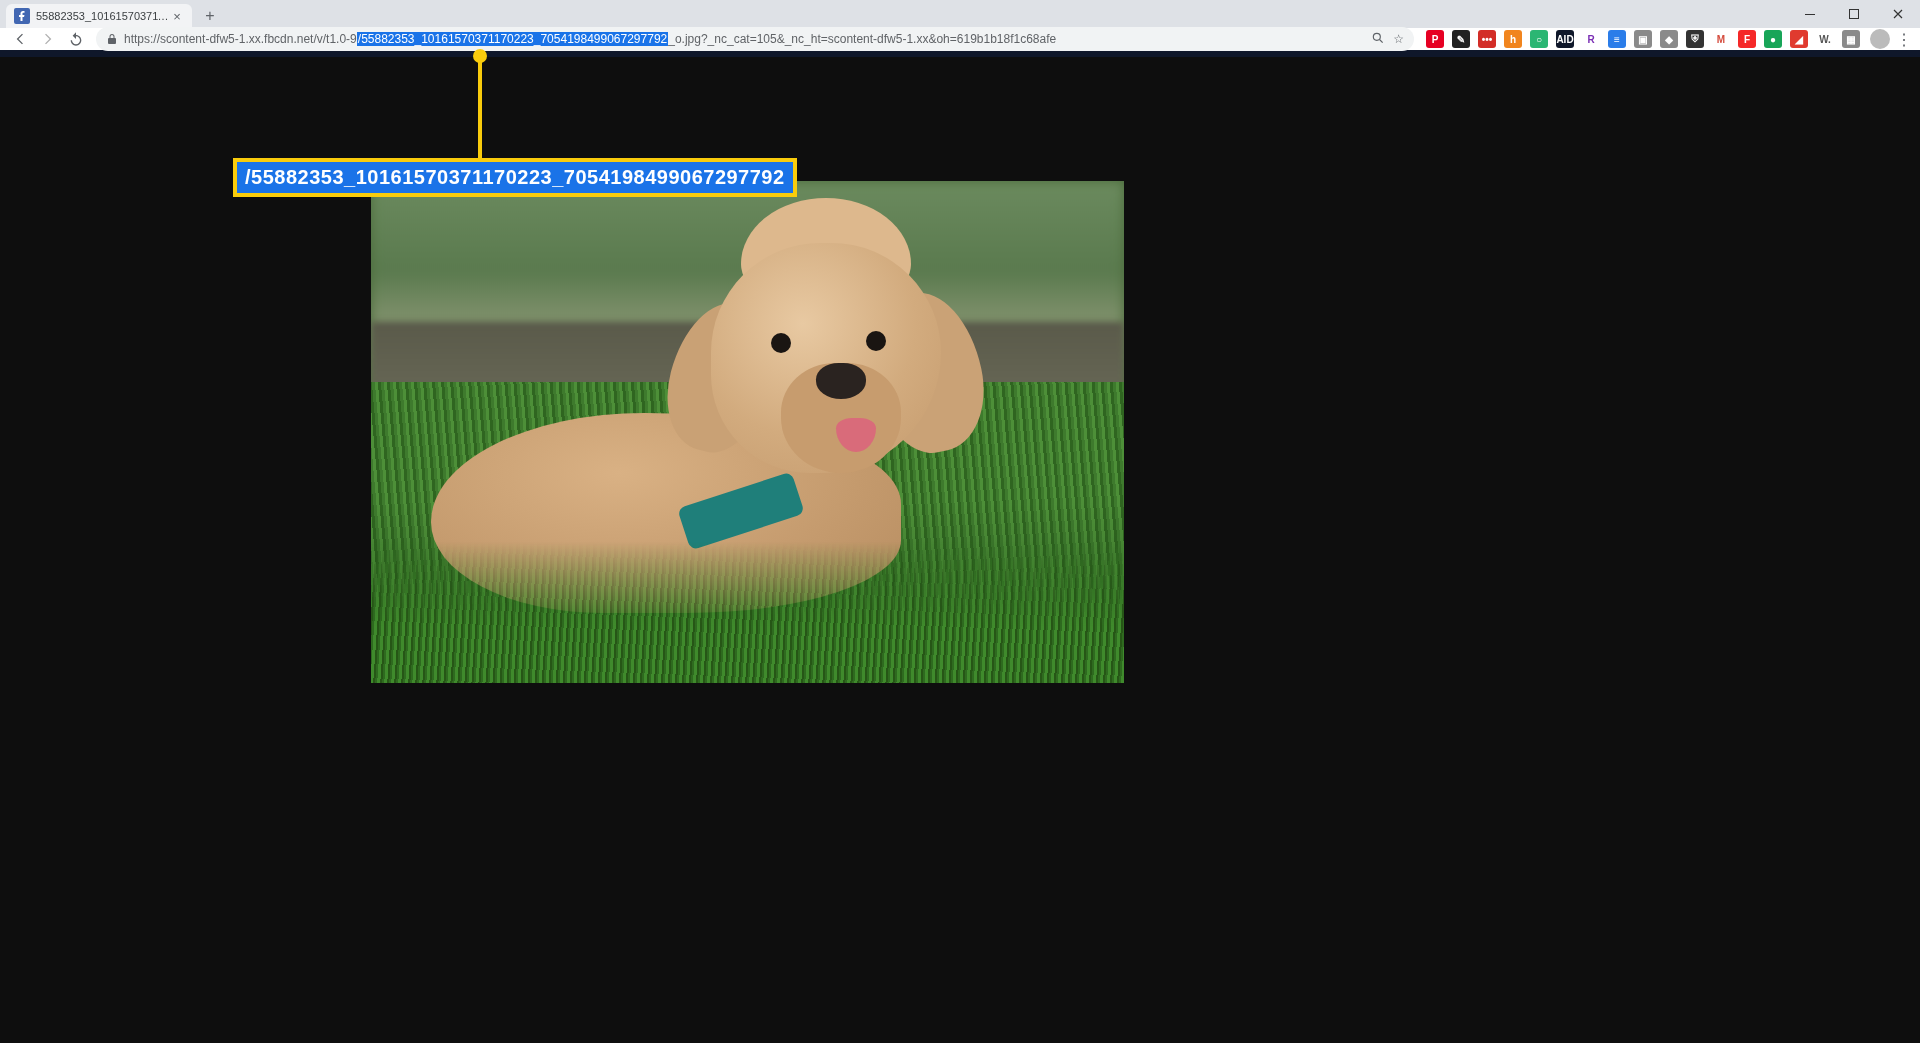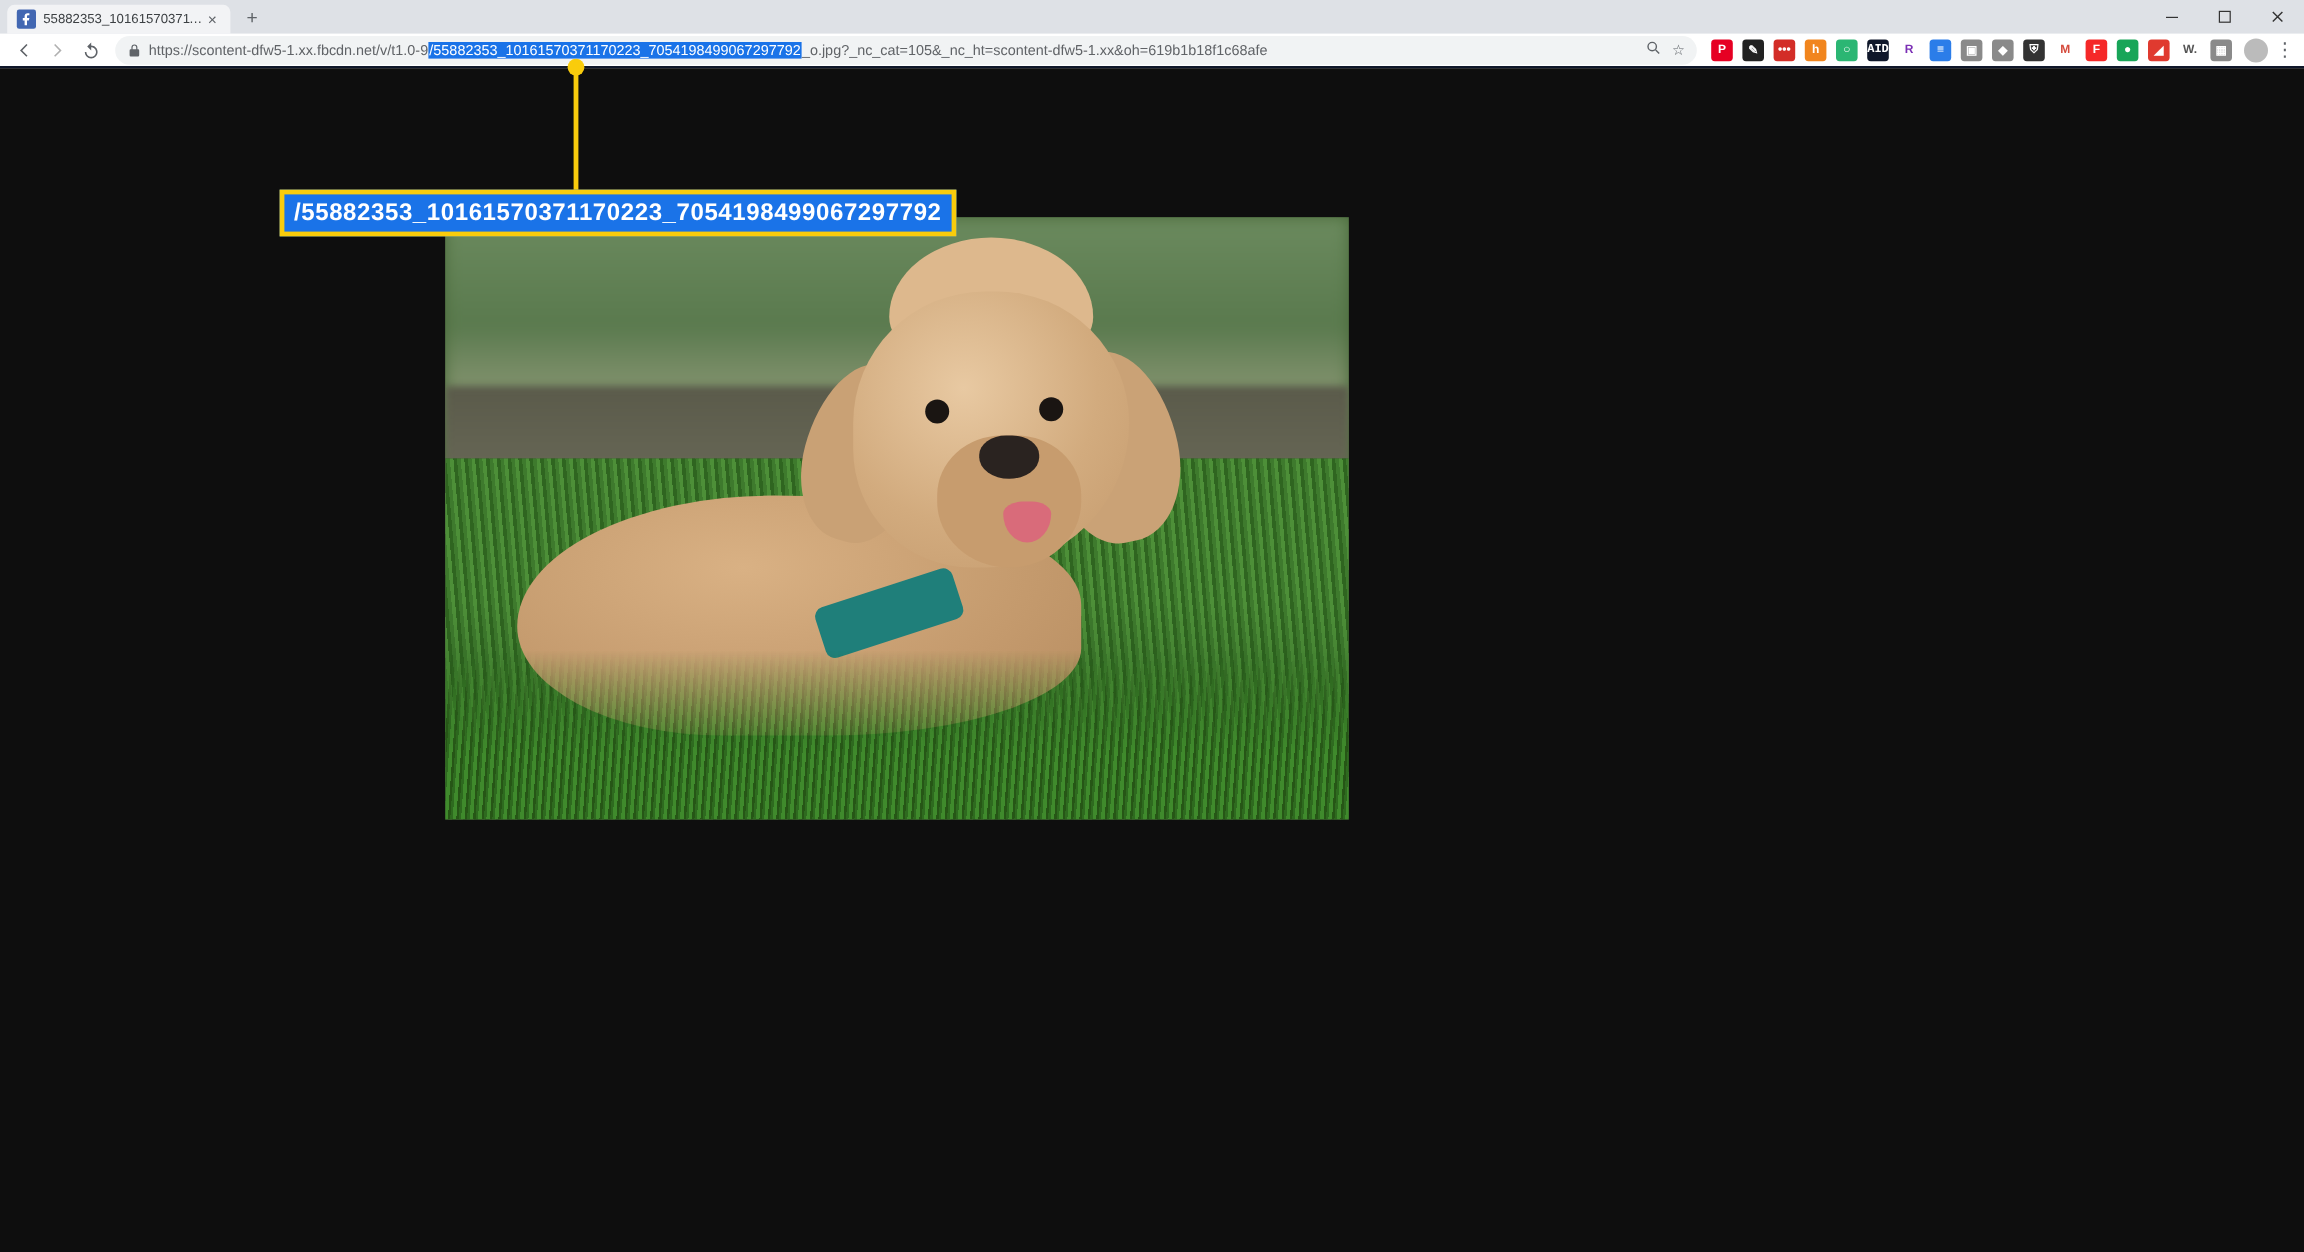--- a/index.html
+++ b/index.html
@@ -15,21 +15,21 @@
   .tab .favicon svg { width:12px; height:12px; }
   .tab .title { flex:1; white-space:nowrap; overflow:hidden; text-overflow:ellipsis; }
   .tab .close { width:14px; height:14px; display:flex; align-items:center; justify-content:center; color:#5f6368; font-size:13px; line-height:1; cursor:pointer; }
   .newtab { width:24px; height:24px; display:flex; align-items:center; justify-content:center; color:#5f6368; font-size:16px; cursor:pointer; margin-left:6px; }
   
   
   .wincontrols { position:absolute; right:0; top:0; height:28px; display:flex; }
   .winbtn { width:44px; height:28px; display:flex; align-items:center; justify-content:center; color:#333; cursor:pointer; }
   
   
-  .toolbar { position:absolute; left:0; right:0; top:28px; height:29px; background:#fff; display:flex; align-items:center; padding:0 6px; border-bottom:2px solid #0f172a; }
+  .toolbar { position:absolute; left:0; right:0; top:28px; height:29px; background:#fff; display:flex; align-items:center; padding:0 6px; border-bottom:7px solid #0f172a; }
   .navbtn { width:28px; height:26px; display:flex; align-items:center; justify-content:center; color:#777; cursor:pointer; }
   .navbtn.enabled { color:#5f6368; }
   
   
   .omnibox { flex:1; height:24px; background:#f1f3f4; border-radius:12px; display:flex; align-items:center; padding:0 10px; margin:0 6px; font-size:12px; color:#606367; overflow:hidden; white-space:nowrap; }
   .omnibox .lock { margin-right:6px; color:#5f6368; display:flex; align-items:center; }
   .urltext { display:flex; align-items:center; white-space:nowrap; overflow:hidden; }
   .url-pre, .url-post { color:#606367; }
   .url-sel { background:#1a73e8; color:#fff; padding:0 1px; }
   .omni-right { margin-left:auto; display:flex; align-items:center; gap:8px; color:#5f6368; }
@@ -156,21 +156,21 @@
         <span>☆</span>
       </span>
     </div>
 
     <div class="exts" id="exts">
         <div class="ext" style="background: rgb(230, 0, 35);">P</div>
         <div class="ext" style="background: rgb(34, 34, 34);">✎</div>
         <div class="ext" style="background: rgb(211, 45, 39);">•••</div>
         <div class="ext" style="background: rgb(241, 133, 30);">h</div>
         <div class="ext" style="background: rgb(43, 182, 115);">○</div>
-        <div class="ext" style="background: #0f172a; font-family: Liberation Mono, monospace;">AID</div>
+        <div class="ext" style="background: #0f172a;">AID</div>
         <div class="ext" style="background: rgb(255, 255, 255); color: rgb(123, 47, 181);">R</div>
         <div class="ext" style="background: rgb(43, 125, 233);">≡</div>
         <div class="ext" style="background: rgb(138, 138, 138);">▣</div>
         <div class="ext" style="background: rgb(138, 138, 138);">◆</div>
         <div class="ext" style="background: rgb(51, 51, 51);">⛨</div>
         <div class="ext" style="background: rgb(255, 255, 255); color: rgb(213, 75, 61);">M</div>
         <div class="ext" style="background: rgb(245, 40, 40);">F</div>
         <div class="ext" style="background: rgb(24, 165, 88);">●</div>
         <div class="ext" style="background: rgb(224, 58, 47);">◢</div>
         <div class="ext" style="background: rgb(255, 255, 255); color: rgb(85, 85, 85);">W.</div>

